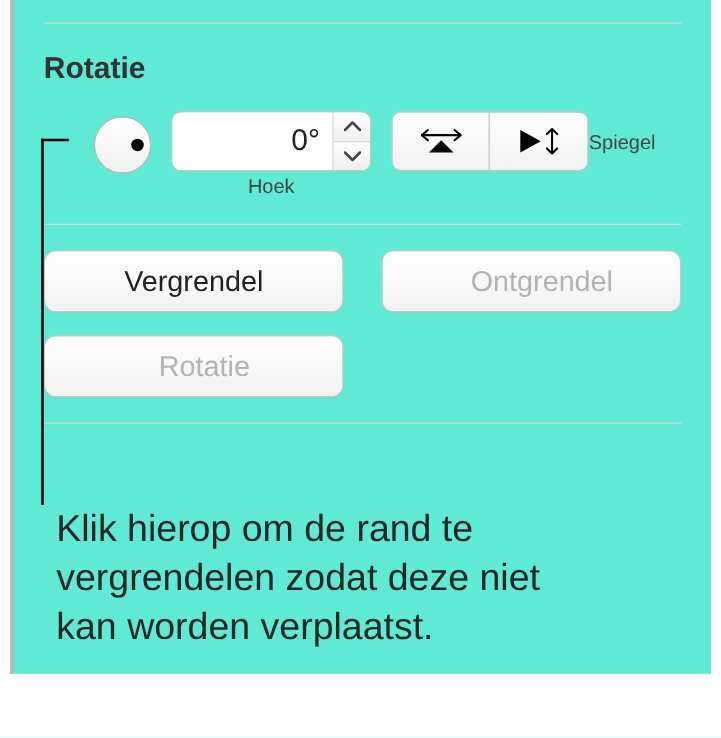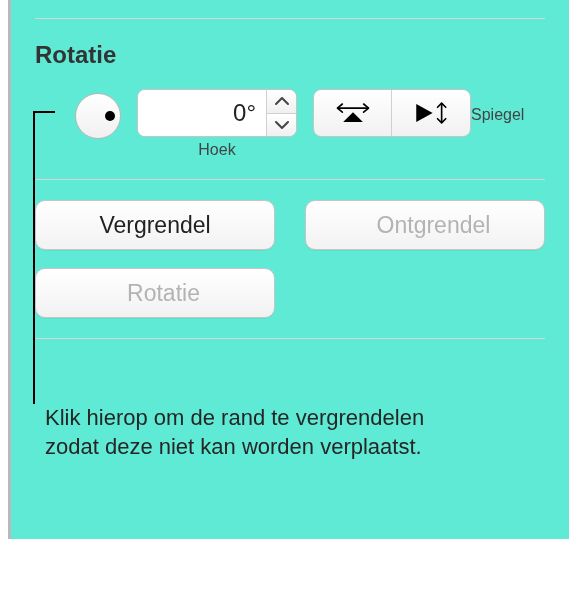--- a/index.html
+++ b/index.html
@@ -161,21 +161,21 @@
       left: 0;
       top: 0;
       width: 22px;
       height: 2px;
       background: #000;
     }
     .callout-text {
       position: absolute;
       left: 10px;
       top: 45px;
-      font-size: 22px;
+      font-size: 30px;
       line-height: 1.3;
       color: #262626;
       max-width: 400px;
     }
   </style>
 </head>
 <body>
 
 <div class="panel">
   <hr class="divider">

